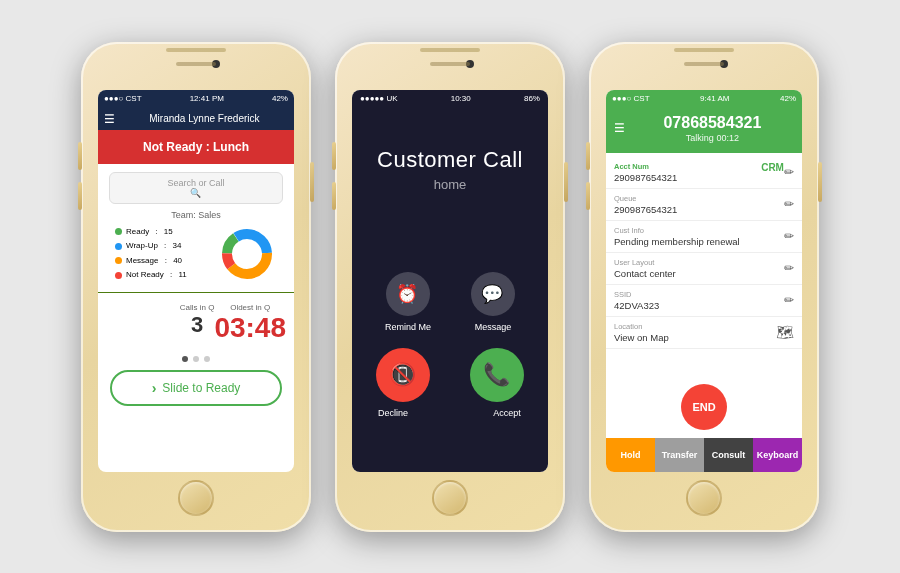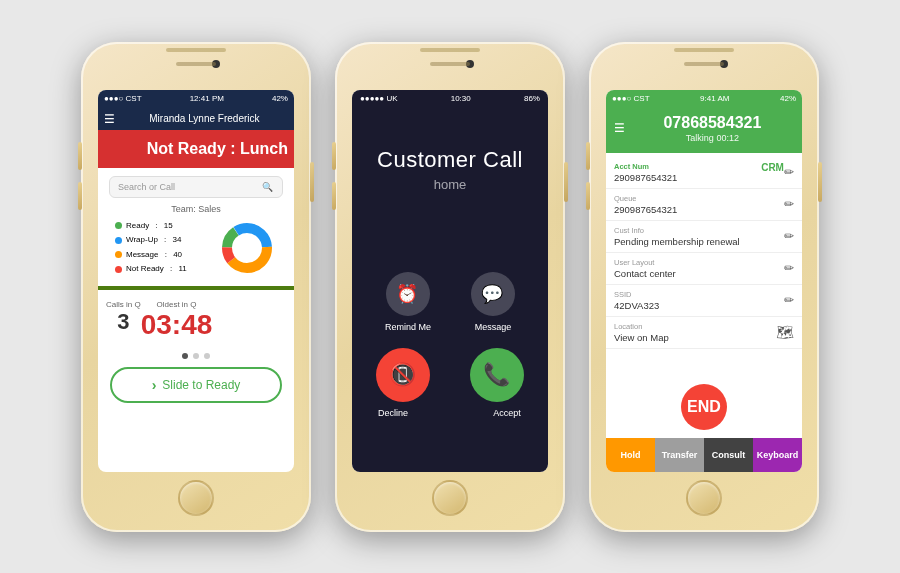--- a/index.html
+++ b/index.html
@@ -102,36 +102,37 @@
       font-size: 10px;
       padding: 4px 6px;
       display: flex;
       align-items: center;
       gap: 6px;
     }
     .hamburger { font-size: 12px; }
     .p1-not-ready {
       background: #d63030;
       color: #fff;
-      text-align: right;
-      font-size: 16px;
+      text-align: center;
+      font-size: 12px;
       font-weight: 600;
       padding: 10px 6px;
     }
     .p1-search {
       background: #f5f5f5;
       border: 1px solid #ddd;
       border-radius: 6px;
       margin: 8px 11px 4px;
       padding: 5px 8px;
       font-size: 9px;
       color: #999;
       display: flex;
       justify-content: space-between;
       align-items: center;
+      flex-direction: column;
     }
     .p1-team-label {
       text-align: center;
       font-size: 9px;
       color: #666;
       margin: 6px 0 4px;
     }
     .p1-stats-row {
       display: flex;
       padding: 0 17px;
@@ -145,23 +146,23 @@
     .dot-blue { background: #2196f3; }
     .dot-orange { background: #ff9800; }
     .dot-red { background: #f44336; }
 
     
     .donut-wrap { width: 60px; height: 60px; position: relative; }
     .donut-svg { width: 60px; height: 60px; }
 
     .p1-calls-row {
       display: flex;
-      justify-content: flex-start;
+      justify-content: flex-end;
       padding: 10px 8px 4px;
-      border-top: 4px solid #4d7c0f;
+      border-top: 1px solid #4d7c0f;
       margin-top: 8px;
     }
     .calls-col { text-align: center; }
     .calls-label { font-size: 8px; color: #666; }
     .calls-num { font-size: 22px; font-weight: bold; color: #333; }
     .oldest-num { font-size: 28px; font-weight: bold; color: #d63030; }
     .p1-dots { display: flex; gap: 5px; justify-content: center; margin: 8px 0; }
     .page-dot { width: 6px; height: 6px; border-radius: 50%; background: #ccc; }
     .page-dot.active { background: #555; }
     .p1-slide {
@@ -299,21 +300,21 @@
     .p3-edit-icon { font-size: 12px; color: #555; }
     .p3-map-icon { font-size: 14px; color: #555; }
     .p3-end-btn {
       width: 46px; height: 46px;
       border-radius: 50%;
       background: #f44336;
       color: #fff;
       display: flex;
       align-items: center;
       justify-content: center;
-      font-size: 16px;
+      font-size: 11px;
       font-weight: 700;
       margin: 8px auto;
     }
     .p3-action-bar {
       display: flex;
       height: 34px;
     }
     .p3-bar-btn {
       flex: 1;
       display: flex;

